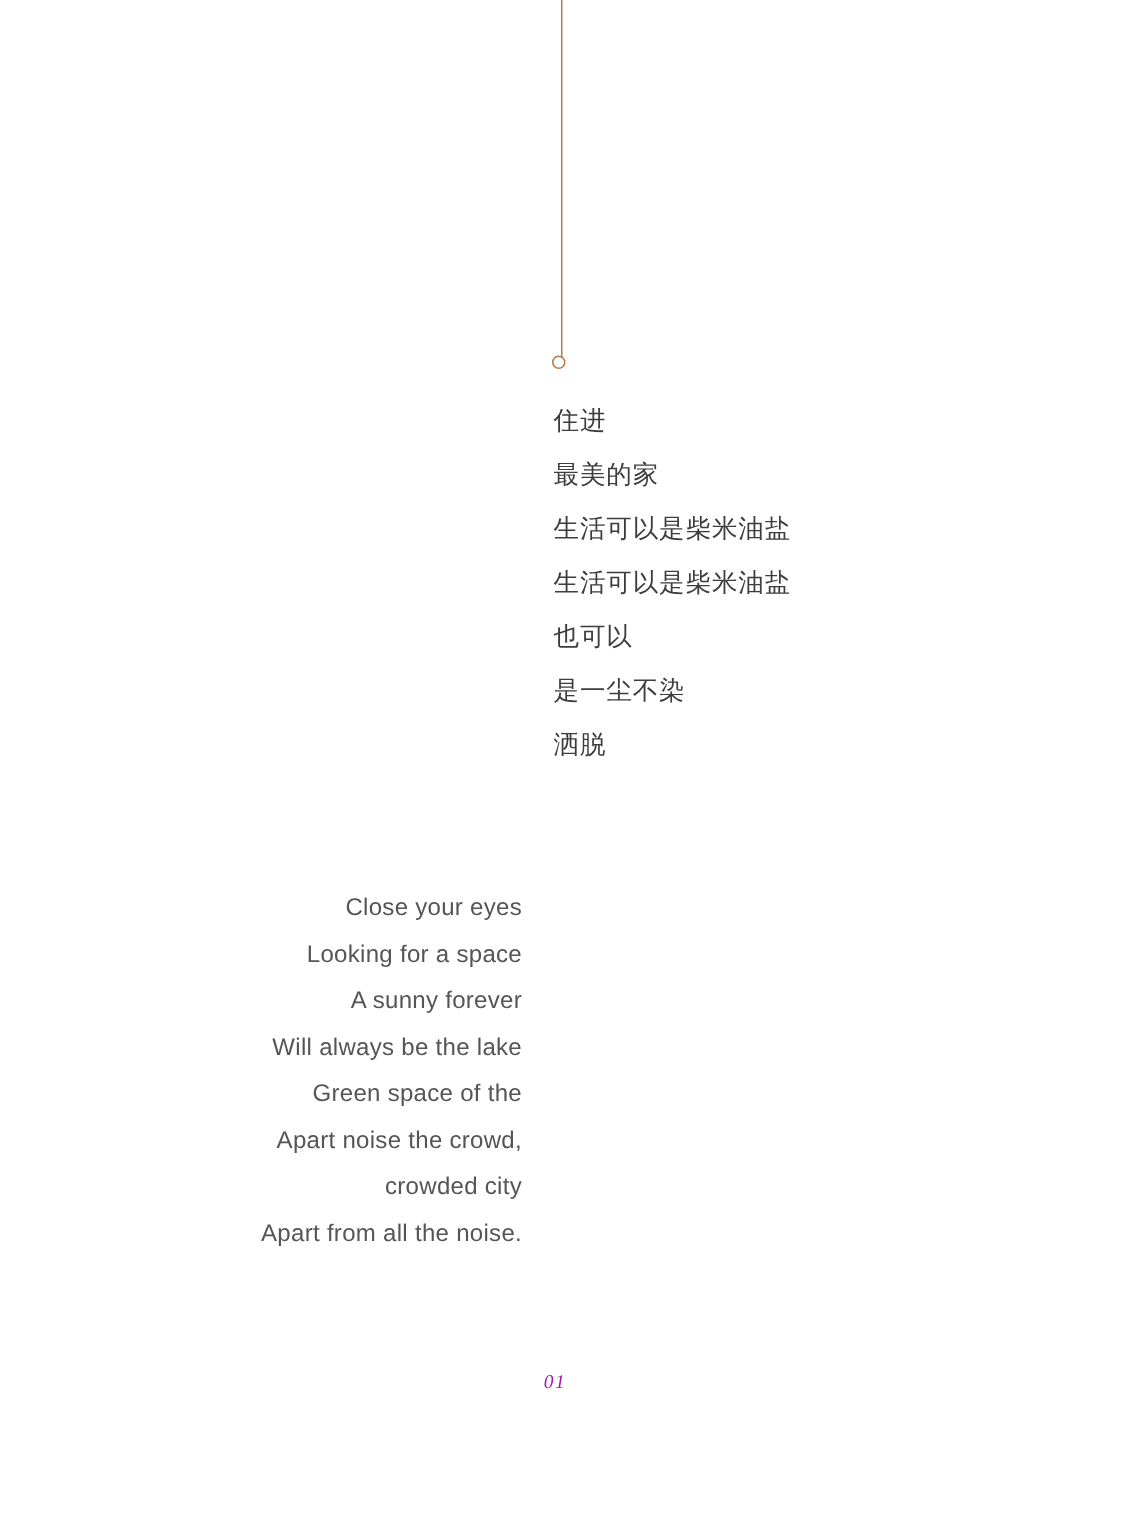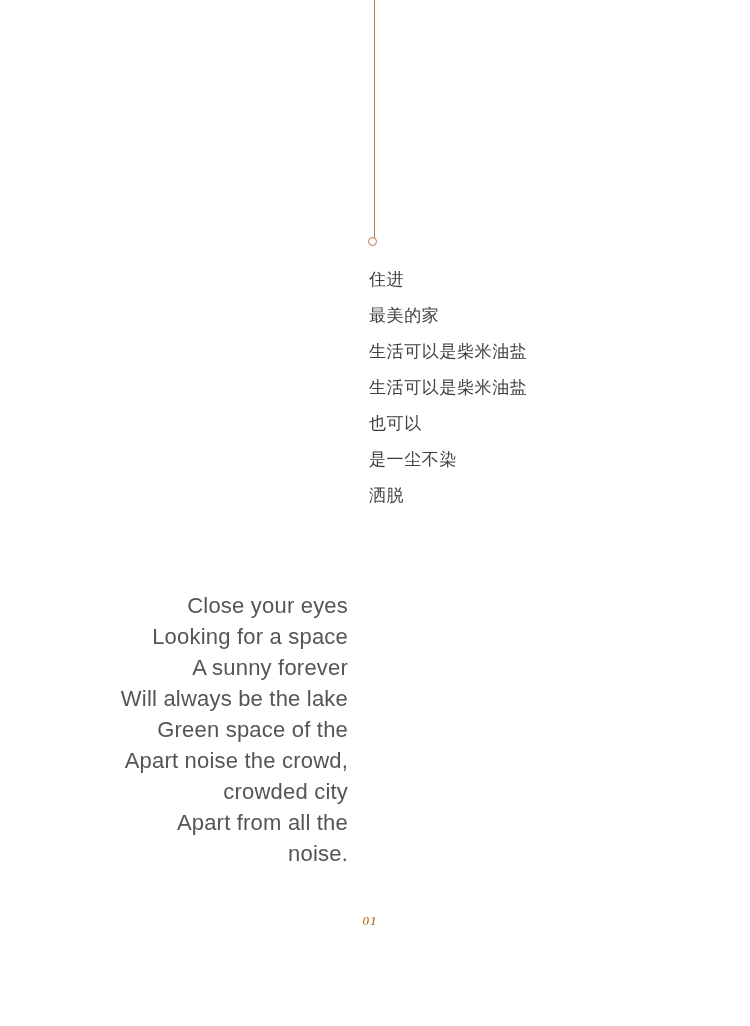--- a/index.html
+++ b/index.html
@@ -48,48 +48,48 @@
     left: 369px;
     top: 263px;
     width: 340px;
   }
   .cn-line {
     font-size: 17px;
     line-height: 36px;
     color: #3d3d3d;
     letter-spacing: 0.6px;
     white-space: nowrap;
-    font-family: Liberation Mono, monospace;
+    font-family: Liberation Sans, sans-serif;
   }
 
   
   .en-block {
     position: absolute;
     left: 120px;
     top: 590px;
     width: 228px;
     text-align: right;
   }
   .en-line {
-    font-size: 22px;
+    font-size: 16px;
     line-height: 31px;
     color: #555555;
     letter-spacing: 0.2px;
     text-align: right;
   }
 
   .page-number {
     position: absolute;
     left: 340px;
     top: 913px;
     width: 60px;
     text-align: center;
     font-size: 13px;
     font-style: italic;
-    color: #a16207;
+    color: #a21caf;
     letter-spacing: 1px;
     font-family: "Liberation Serif", serif;
   }
 </style>
 </head>
 <body>
 
 <div class="page">
 
   <div class="rule"></div>

